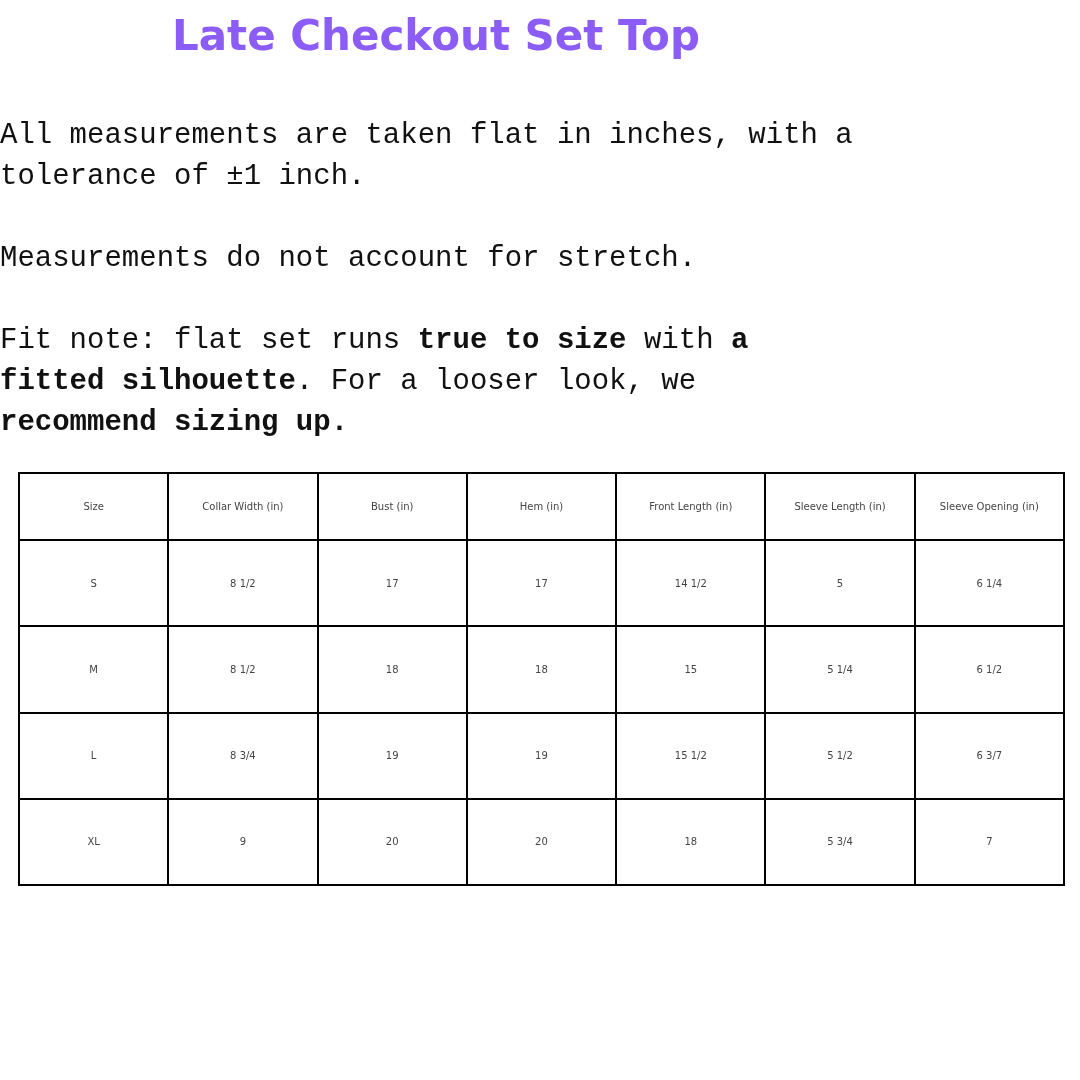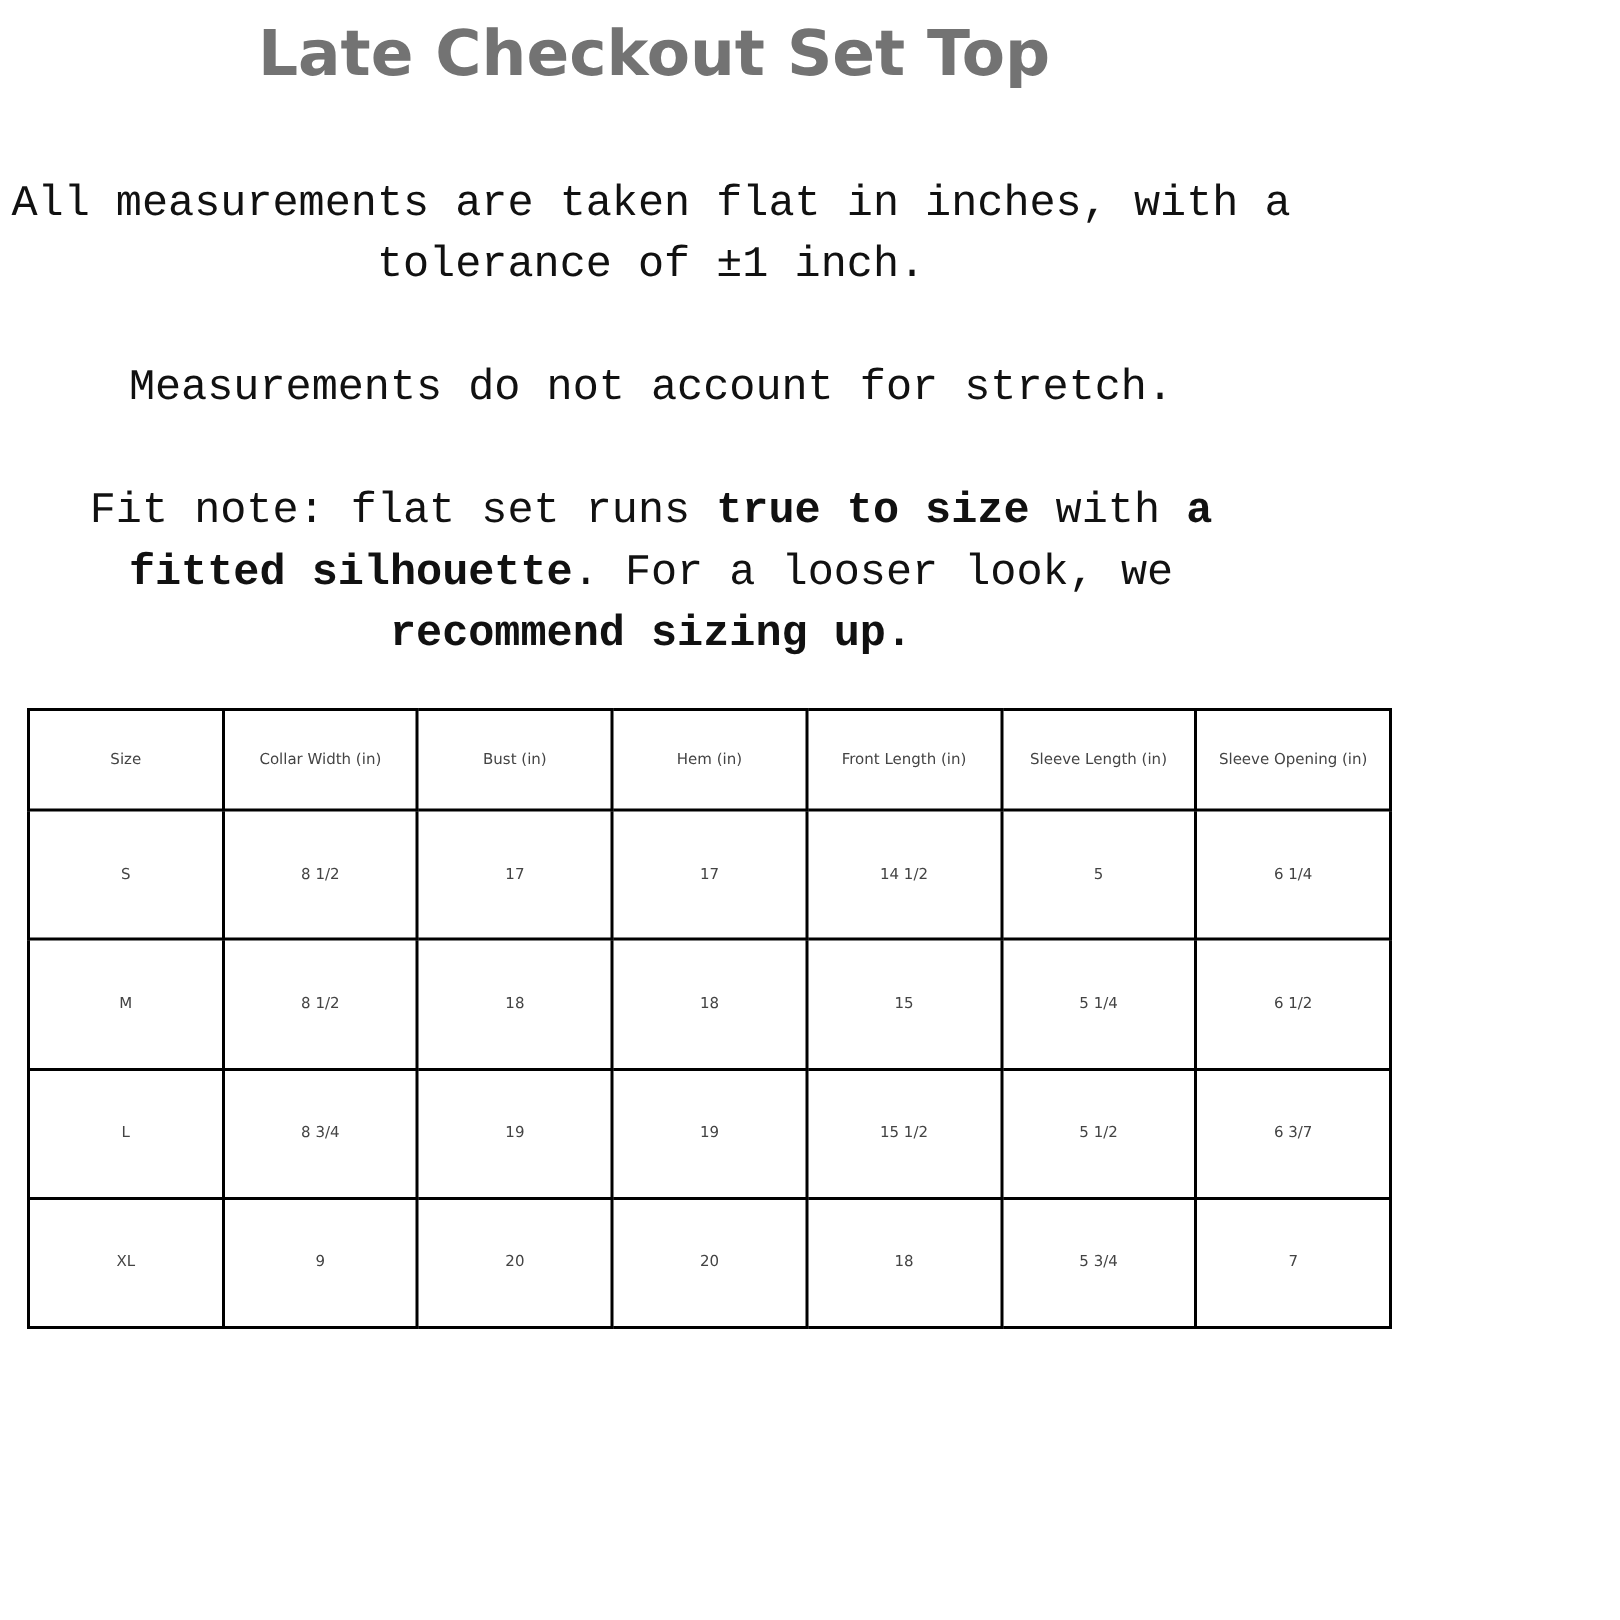--- a/index.html
+++ b/index.html
@@ -16,44 +16,43 @@
     .title {
       position: absolute;
       top: 10px;
       left: 0;
       width: 872px;
       text-align: center;
       font-family: "DejaVu Sans", sans-serif;
       font-weight: bold;
       font-size: 42px;
       line-height: 52px;
-      color: #737373;
+      color: #8b5cf6;
       margin: 0;
     }
     .para {
       position: absolute;
       left: 0;
       width: 868px;
-      text-align: center;
       font-family: "Liberation Mono", monospace;
       font-size: 29px;
       line-height: 41px;
       color: #111111;
       margin: 0;
     }
     .para b { font-weight: bold; }
     .p1 { top: 115px; }
     .p2 { top: 238px; }
     .p3 { top: 320px; }
 
     .size-table {
       position: absolute;
       left: 18px;
       top: 472px;
-      width: 910px;
+      width: 1047px;
       height: 414px;
       border-collapse: collapse;
       table-layout: fixed;
       font-family: "DejaVu Sans", sans-serif;
       font-size: 10px;
       color: #444444;
     }
     .size-table td, .size-table th {
       border: 2px solid #000000;
       text-align: center;

